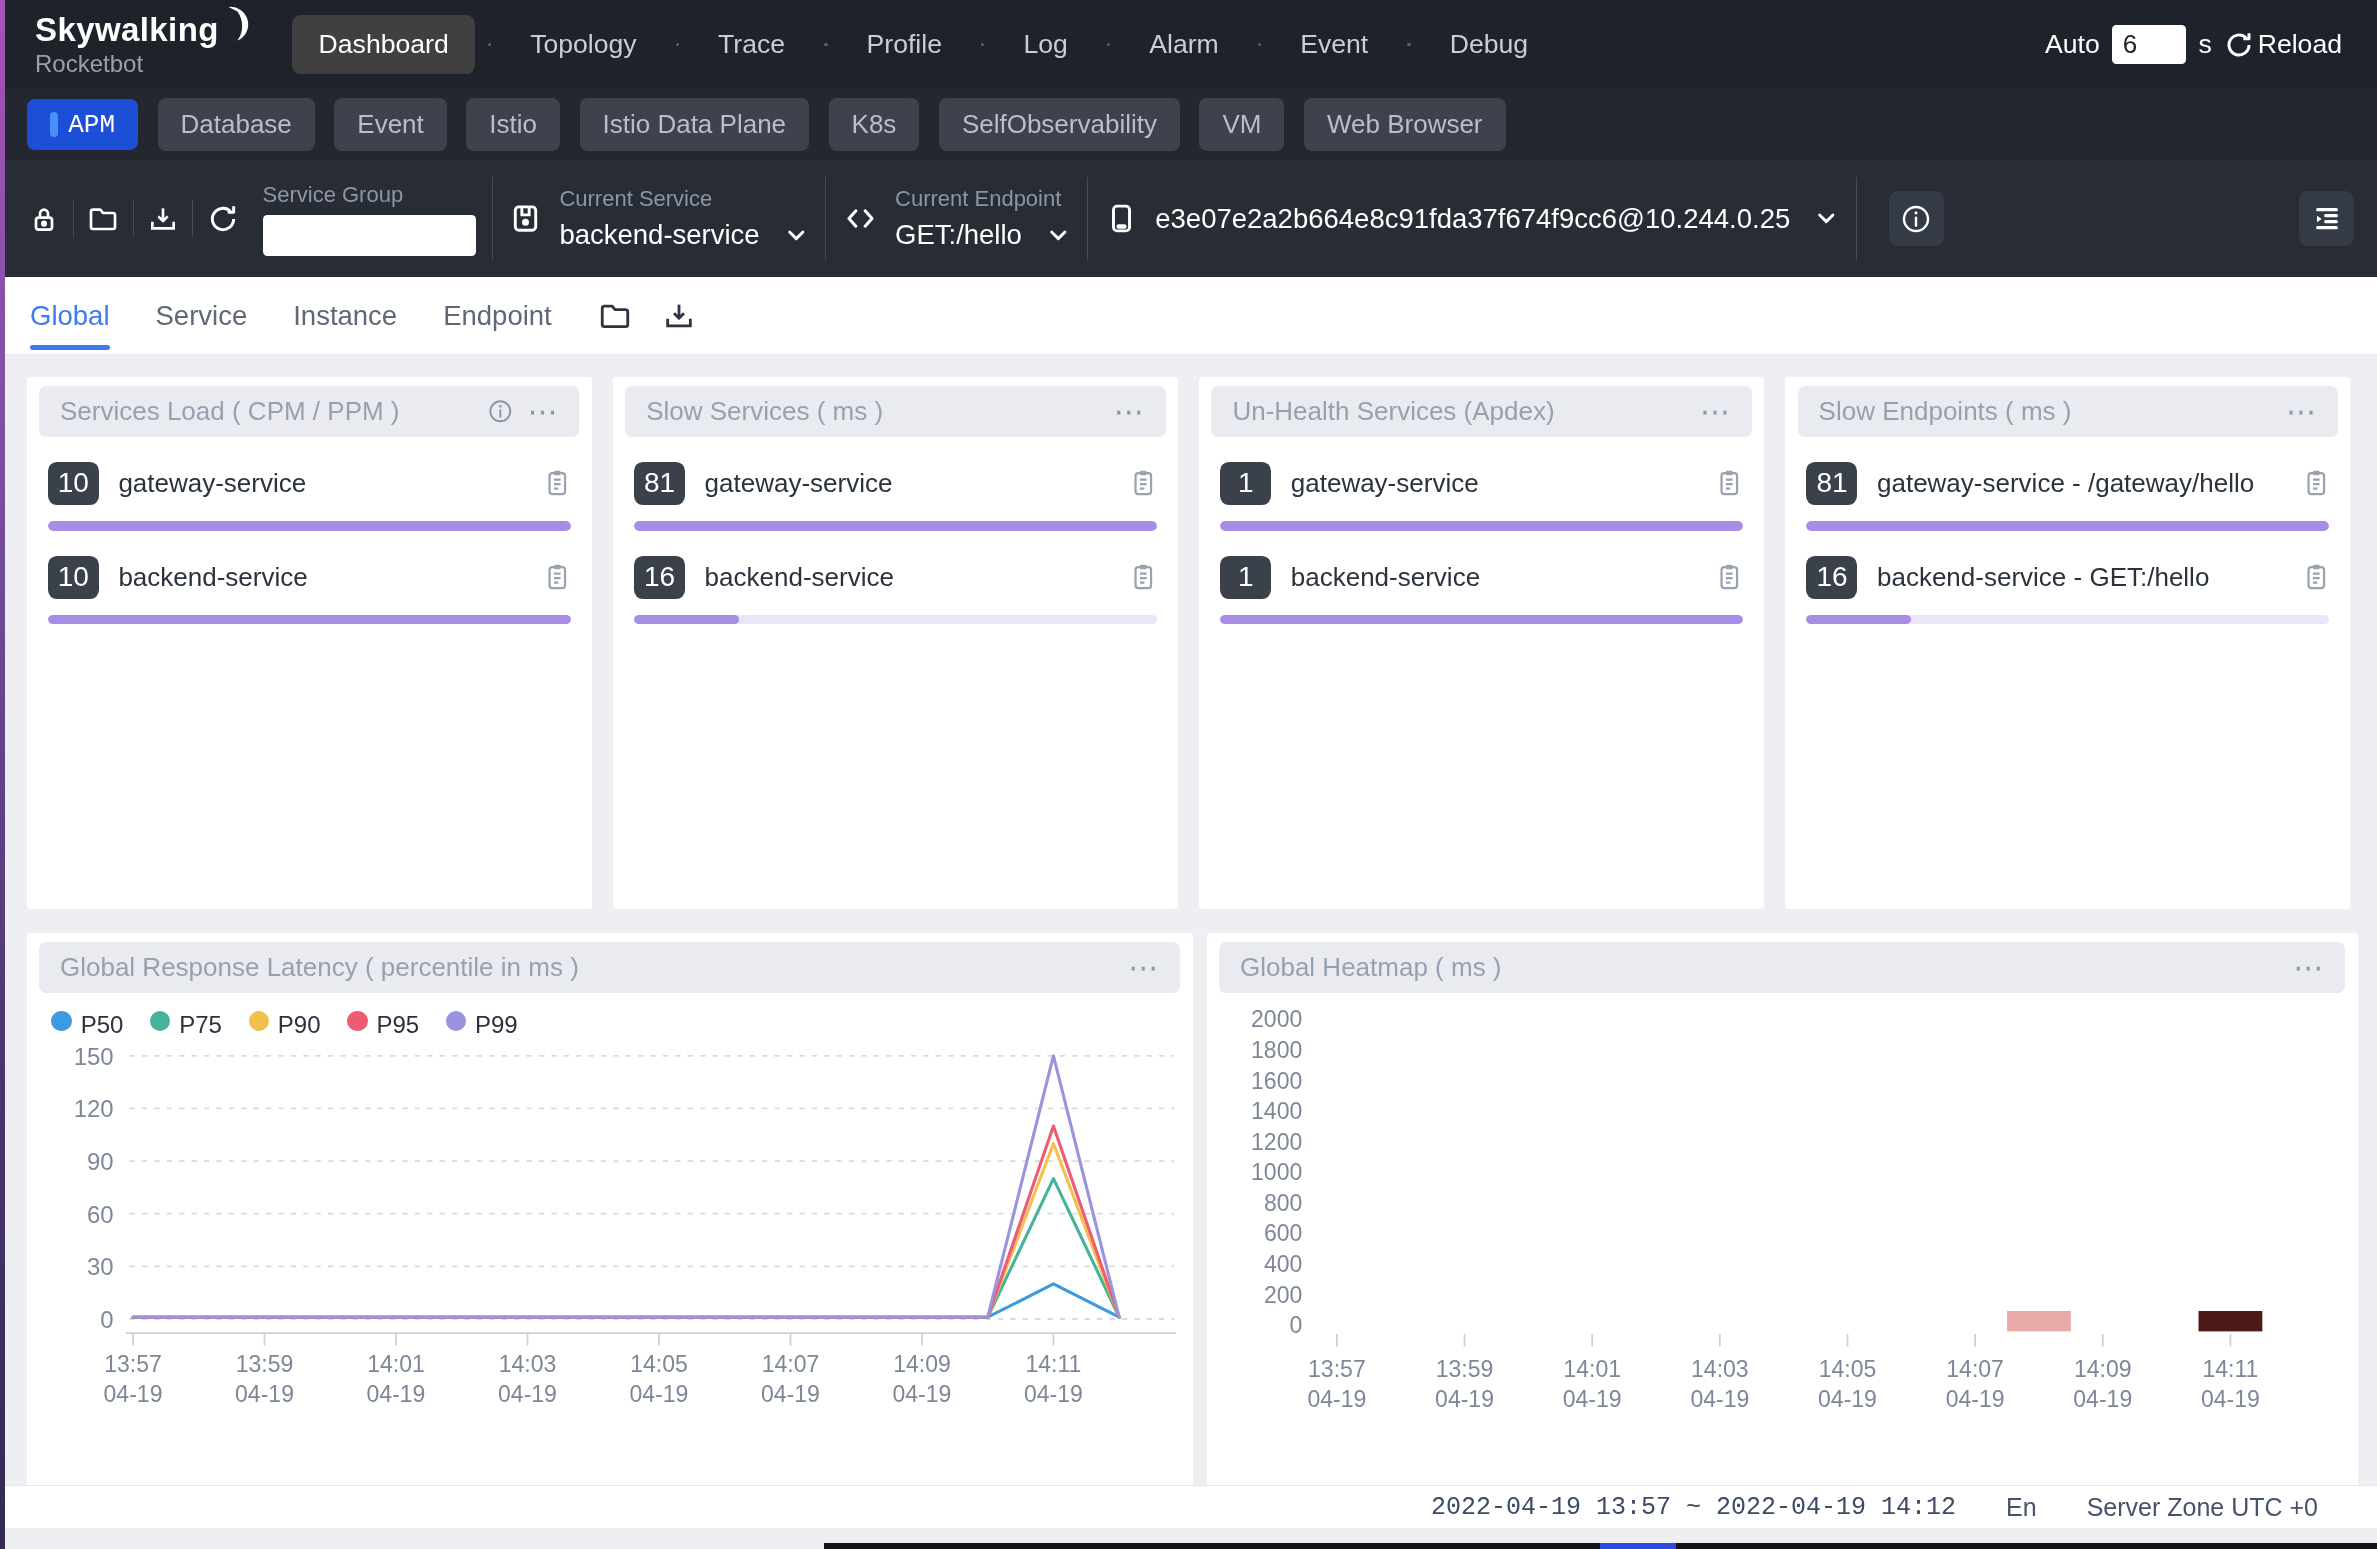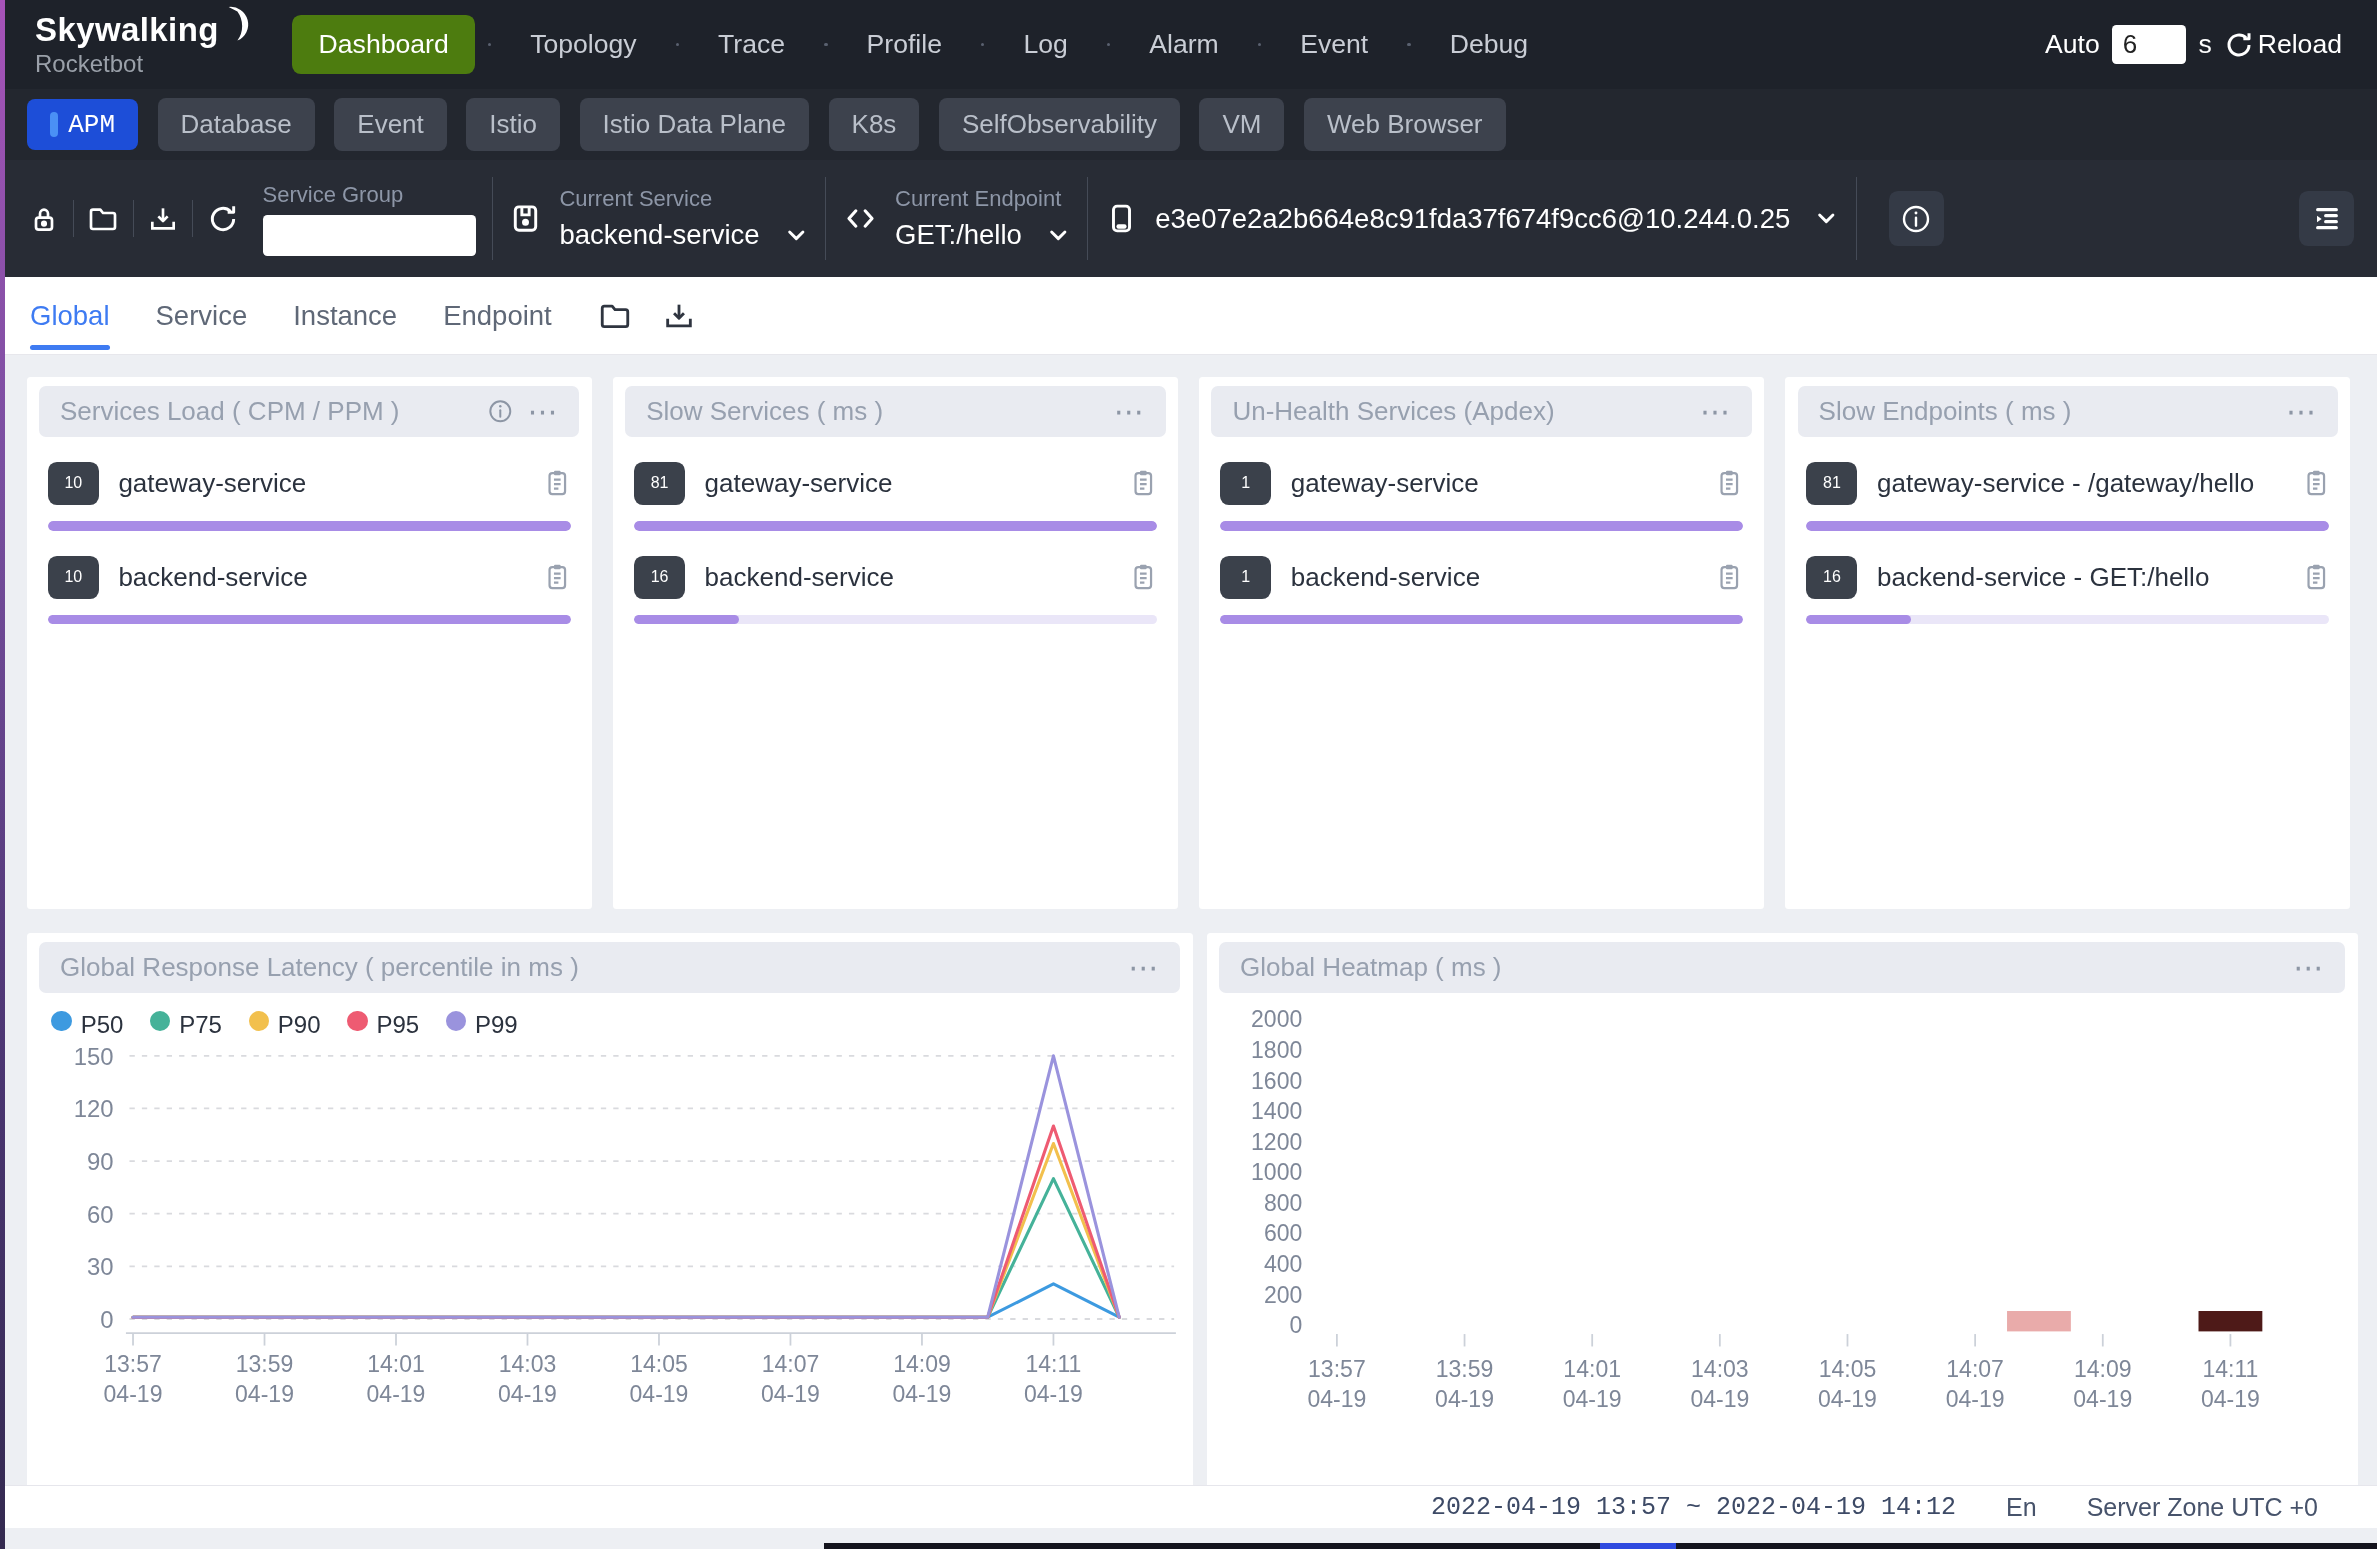--- a/index.html
+++ b/index.html
@@ -11,21 +11,21 @@
         background:linear-gradient(#a653b8 0%, #7a4fa0 30%, #4a3570 70%, #342a50 100%);}
 
   
   .topnav{ height:89px; background:#1e222a; display:flex; align-items:center; padding:0 35px; }
   .logo{ width:222px; }
   .logo-title{ color:#fff; font-size:33px; font-weight:bold; letter-spacing:0.4px; position:relative; display:inline-flex; align-items:flex-start;}
   .logo-title svg{ margin-left:-1.8px; margin-top:-5.3px;}
   .logo-sub{ color:#9aa0a9; font-size:24px; margin-top:1.8px;}
   .nav-items{ display:flex; align-items:center; margin-left:35px; }
   .nav-item{ color:#c9cdd5; font-size:26.6px; padding:14px 26.6px; cursor:pointer; white-space:nowrap;}
-  .nav-item.active{ background:#4d7c0f; border-radius:8.9px; color:#fff;}
+  .nav-item.active{ background:#404040; border-radius:8.9px; color:#fff;}
   .nav-dot{ width:3.5px; height:3.5px; border-radius:50%; background:#5a6170; margin:0 12.4px;}
   .topnav-right{ margin-left:auto; display:flex; align-items:center; color:#fff; font-size:26.6px; gap:12.4px;}
   .auto-input{ width:74px; height:39px; border:none; border-radius:4.4px; background:#fff; color:#222;
         font-size:26px; padding:0 10.6px; font-family:"Liberation Sans",sans-serif; outline:none;}
   .reload-wrap{ display:flex; align-items:center; gap:3.5px; cursor:pointer;}
 
   
   .dash-tabs{ height:71px; background:#23272f; display:flex; align-items:center; gap:19.5px; padding:0 26.6px;}
   .dash-tab{ background:#3d424d; color:#b9bfc9; font-size:26px; padding:10.6px 23px; border-radius:8px;
         display:flex; align-items:center; gap:10.6px; cursor:pointer; white-space:nowrap;}
@@ -59,21 +59,21 @@
 
   
   .cards-row{ display:grid; grid-template-columns:repeat(4,1fr); gap:21px; margin:22px 26.6px 0 26.6px; height:532px;}
   .card{ background:#fff; border-radius:3.5px; padding:8.9px 12.4px;}
   .card-head{ background:#e9ebf1; border-radius:7px; height:51px; display:flex; align-items:center; padding:0 21px;}
   .card-title{ color:#97a0af; font-size:26px; white-space:nowrap; overflow:hidden;}
   .card-head-icons{ margin-left:auto; display:flex; align-items:center; gap:14px; color:#8d96a5;}
   .dots{ font-size:30px; letter-spacing:0.9px; line-height:17.7px; cursor:pointer; color:#8d96a5;}
   .metric-row{ display:flex; align-items:center; gap:19.5px; margin:25px 8.9px 0 8.9px;}
   .badge{ min-width:51px; height:43px; padding:0 8.9px; background:#3b414b; border-radius:8.9px; color:#fff;
-        font-size:16px; display:flex; align-items:center; justify-content:center;}
+        font-size:28px; display:flex; align-items:center; justify-content:center;}
   .metric-name{ color:#2b323e; font-size:26px; white-space:nowrap; overflow:hidden;}
   .clip{ margin-left:auto; color:#9aa2b0; display:flex; cursor:pointer;}
   .bar{ height:9.8px; border-radius:5.3px; background:#eae6f8; margin:16px 8.9px 0 8.9px; overflow:hidden;}
   .bar-fill{ height:100%; border-radius:5.3px; background:#a88ce6;}
 
   
   .charts-row{ display:grid; grid-template-columns:1166px 1fr; gap:14px; margin:24px 19.5px 0 26.6px; height:567px;}
   .legend{ display:flex; align-items:center; gap:26.6px; padding:17.7px 3.5px 0 12.4px;}
   .legend-item{ display:flex; gap:8.9px; cursor:pointer;}
   .legend-dot{ width:20.4px; height:20.4px; border-radius:50%;}

